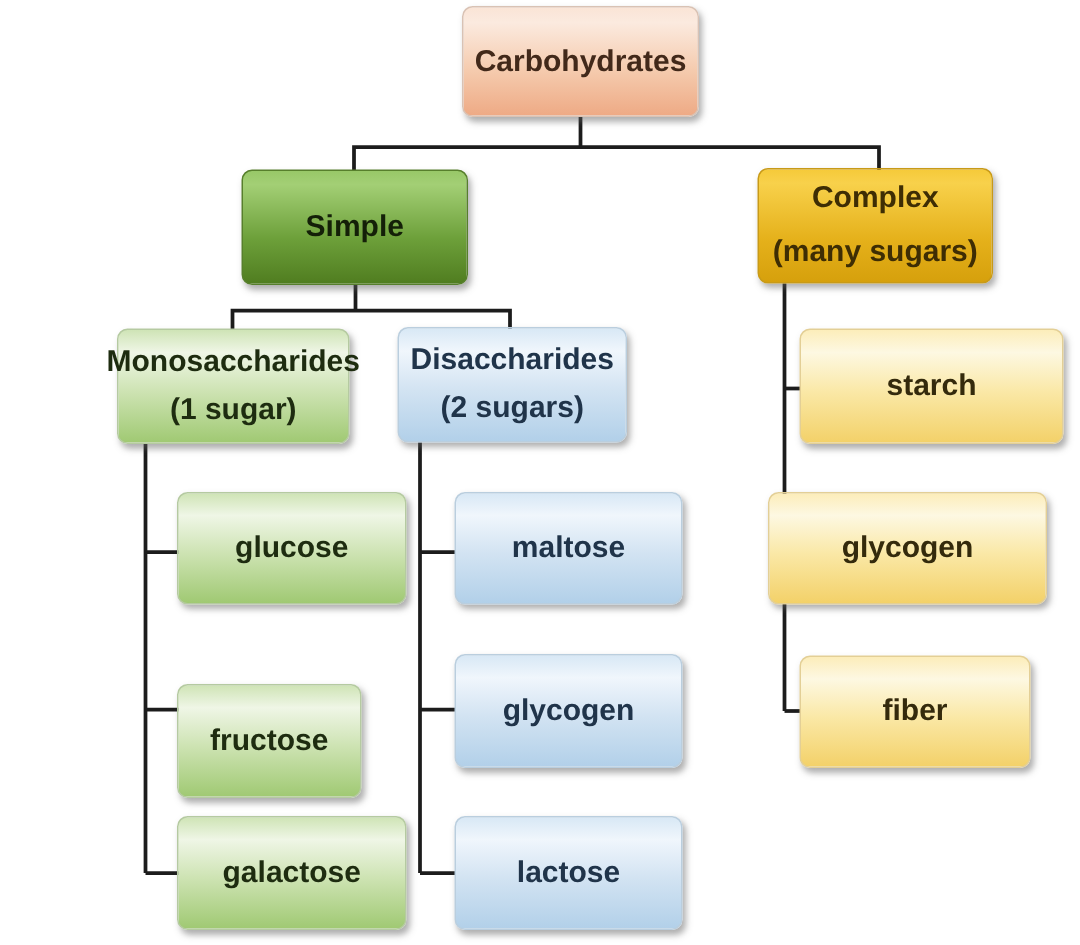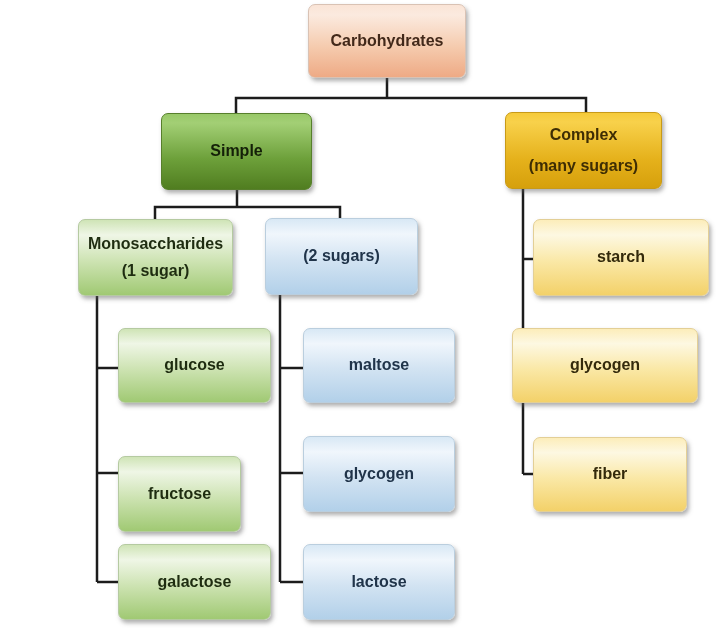--- a/index.html
+++ b/index.html
@@ -26,21 +26,21 @@
   }
   .node {
     position: absolute;
     box-sizing: border-box;
     display: flex;
     flex-direction: column;
     align-items: center;
     justify-content: center;
     text-align: center;
     border-radius: 7px;
-    font-size: 16px;
+    font-size: 20px;
     font-weight: bold;
     box-shadow: 2px 3px 4px rgba(95, 95, 95, 0.5);
   }
   .node .line { display: block; line-height: 1.15; }
   .node .line + .line { margin-top: 9px; }
   .gold .line + .line { margin-top: 13px; }
 
   .peach {
     background: linear-gradient(180deg, var(--peach-top, #fae4d6) 0%, #fbeadf 14%, #f5cbae 58%, var(--peach-bottom, #eeaa85) 100%);
     color: var(--peach-text, #42291a);
@@ -108,20 +108,21 @@
     <span class="line">Complex</span>
     <span class="line">(many sugars)</span>
   </div>
 
   <div class="node glight" style="left:78px; top:219px; width:155px; height:77px;">
     <span class="line">Monosaccharides</span>
     <span class="line">(1 sugar)</span>
   </div>
 
   <div class="node blue" style="left:265px; top:218px; width:153px; height:77px;">
+    <span class="line">Disaccharides</span>
     <span class="line">(2 sugars)</span>
   </div>
 
   <div class="node glight" style="left:118px; top:328px; width:153px; height:75px;">
     <span class="line">glucose</span>
   </div>
 
   <div class="node glight" style="left:118px; top:456px; width:123px; height:76px;">
     <span class="line">fructose</span>
   </div>

